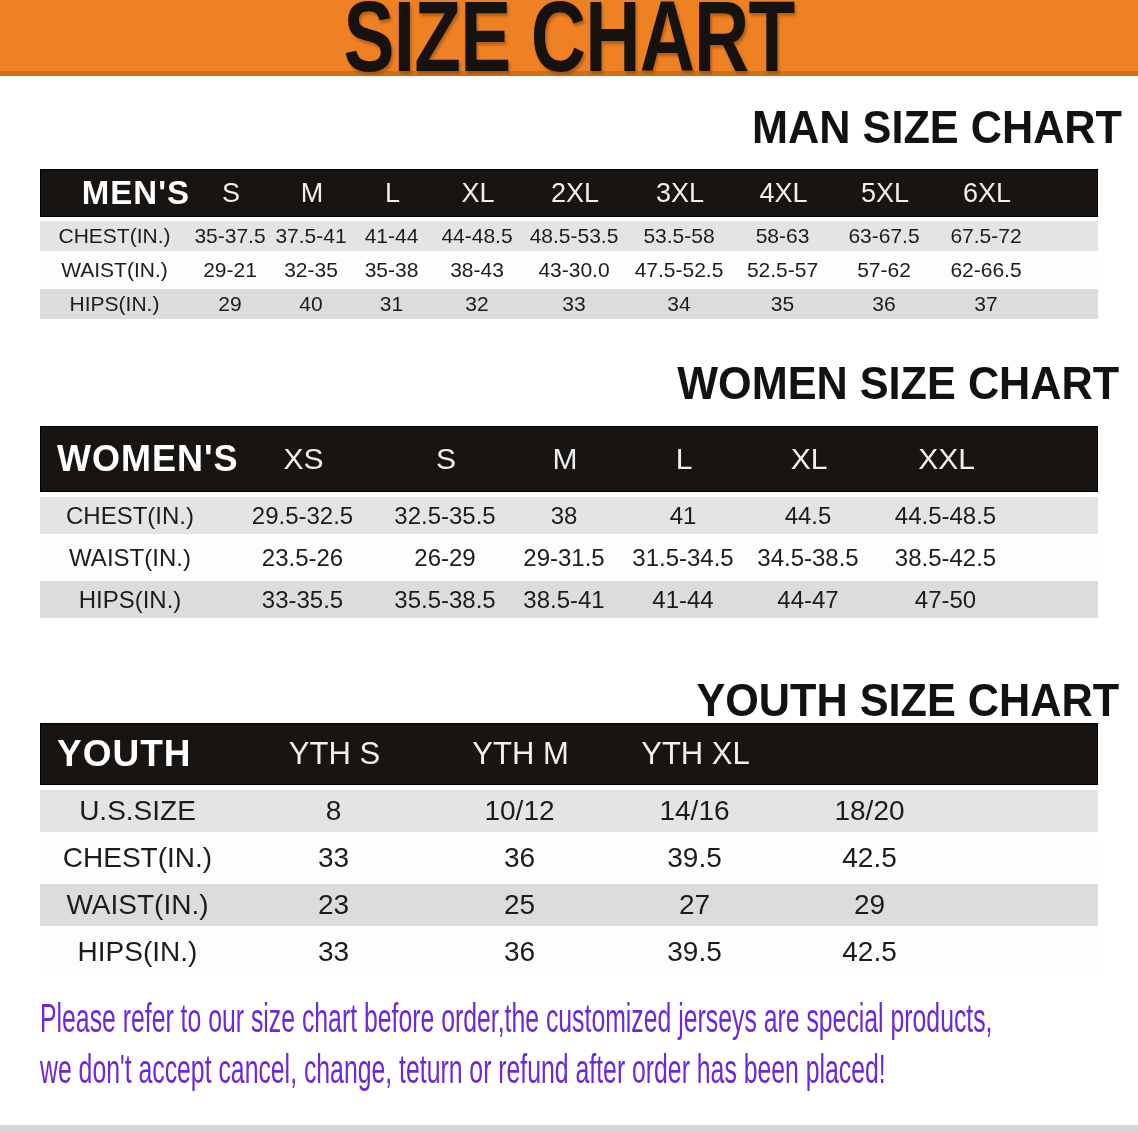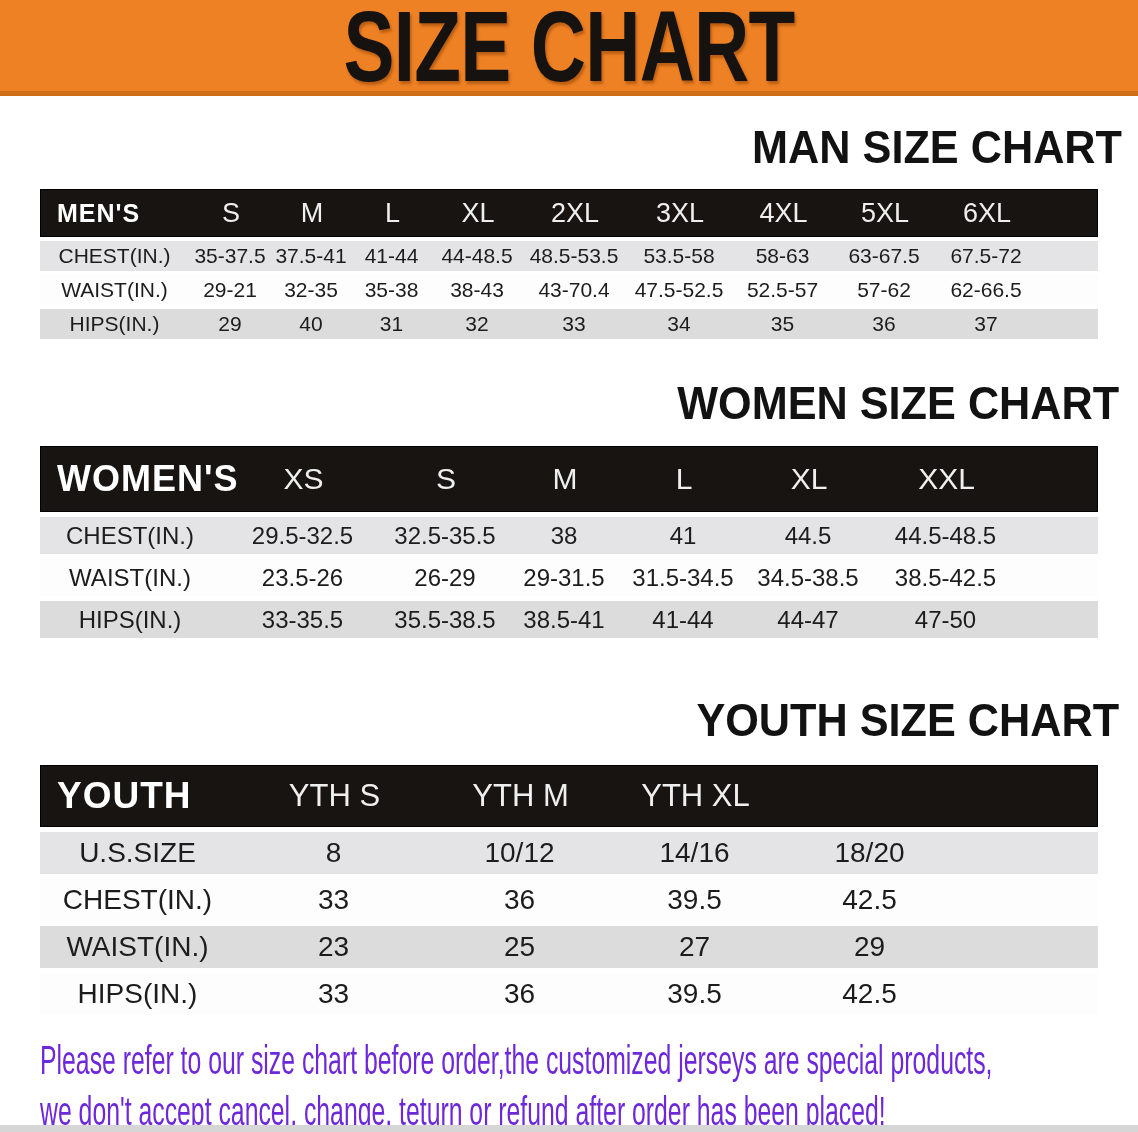--- a/index.html
+++ b/index.html
@@ -1,21 +1,21 @@
 <!DOCTYPE html>
 <html><head>
 <meta charset="utf-8">
 <style>
   * { margin: 0; padding: 0; box-sizing: border-box; }
   html, body { width: 1138px; height: 1132px; background: #ffffff; overflow: hidden; }
   body { font-family: "Liberation Sans", sans-serif; position: relative; }
 
   
   .banner {
-    height: 96px; width: 100%;
+    height: 76px; width: 100%;
     background: #ee8123;
     border-bottom: 5px solid #cf7017;
     display: flex; align-items: center; justify-content: center;
     overflow: visible;
   }
   .banner-title {
     font-size: 98px; font-weight: 800; color: #151210;
     letter-spacing: -1px; line-height: 1;
     transform: scale(0.78, 1.02);
     text-shadow: 2px 3px 3px rgba(120,50,0,0.45);
@@ -33,36 +33,36 @@
     white-space: nowrap;
   }
   .heading-man   { margin-top: 27px; }
   .heading-women { margin-top: 40px; padding-left: 32px; }
   .heading-youth { margin-top: 58px; }
 
   
   .size-table { width: 1058px; margin: 0 auto; }
   .tbl-men   { margin-top: 19px; }
   .tbl-women { margin-top: 20px; }
-  .tbl-youth { margin-top: 22px; }
+  .tbl-youth { }
 
   .thead {
     background: #171412; color: #ffffff;
     display: grid; align-items: center;
     border: 1px solid #000;
   }
   .tbl-men   .thead { height: 48px; }
   .tbl-women .thead { height: 66px; }
   .tbl-youth .thead { height: 62px; }
 
   .thead .row-label {
     font-weight: 800; padding-left: 16px; letter-spacing: 1px;
     color: #ffffff; white-space: nowrap;
   }
-  .tbl-men   .thead .row-label { font-size: 25px; }
+  .tbl-men   .thead .row-label { font-size: 33px; text-align: right; }
   .tbl-women .thead .row-label { font-size: 36px; }
   .tbl-youth .thead .row-label { font-size: 37px; }
 
   .thead .size-col {
     text-align: center; color: #efefef; font-weight: 500;
     white-space: nowrap;
   }
   .tbl-men   .thead .size-col { font-size: 27px; }
   .tbl-women .thead .size-col { font-size: 30px; }
   .tbl-youth .thead .size-col { font-size: 31px; }
@@ -134,21 +134,21 @@
       <div class="cell">63-67.5</div>
       <div class="cell">67.5-72</div>
       <div class="spacer"></div>
     </div>
     <div class="trow grid-men row-b">
       <div class="row-label">WAIST(IN.)</div>
       <div class="cell">29-21</div>
       <div class="cell">32-35</div>
       <div class="cell">35-38</div>
       <div class="cell">38-43</div>
-      <div class="cell">43-70.4</div>
+      <div class="cell">43-30.0</div>
       <div class="cell">47.5-52.5</div>
       <div class="cell">52.5-57</div>
       <div class="cell">57-62</div>
       <div class="cell">62-66.5</div>
       <div class="spacer"></div>
     </div>
     <div class="trow grid-men row-c">
       <div class="row-label">HIPS(IN.)</div>
       <div class="cell">29</div>
       <div class="cell">40</div>

